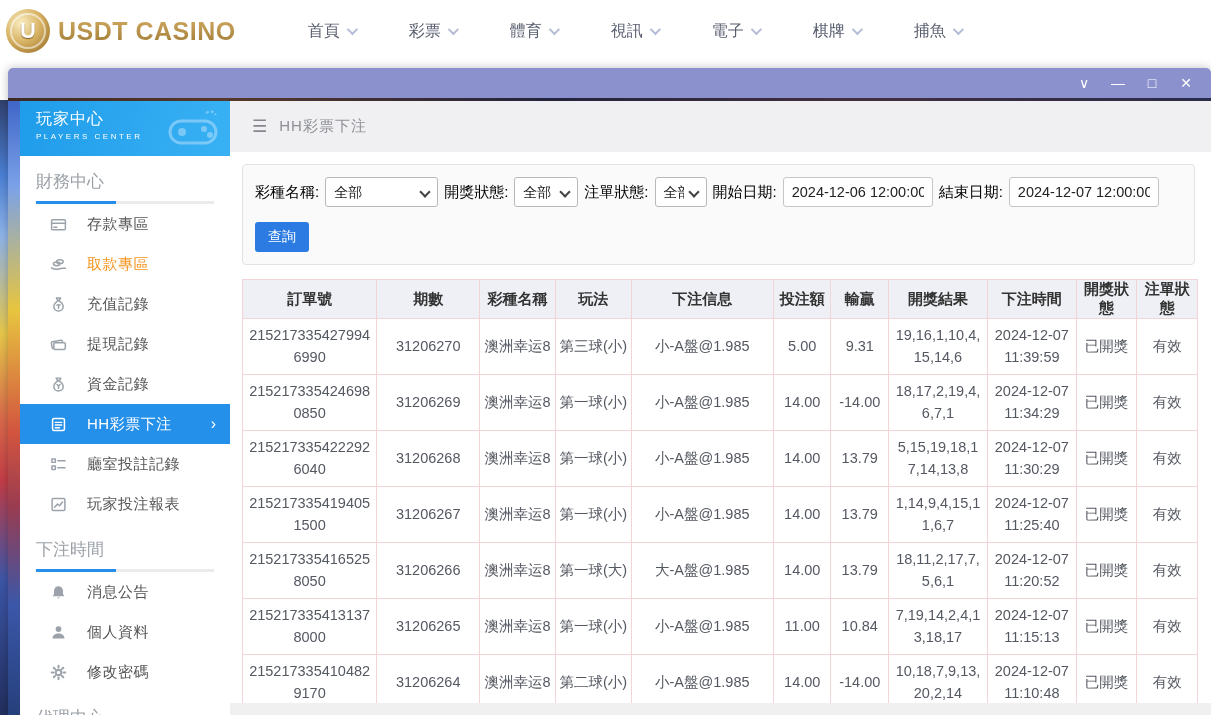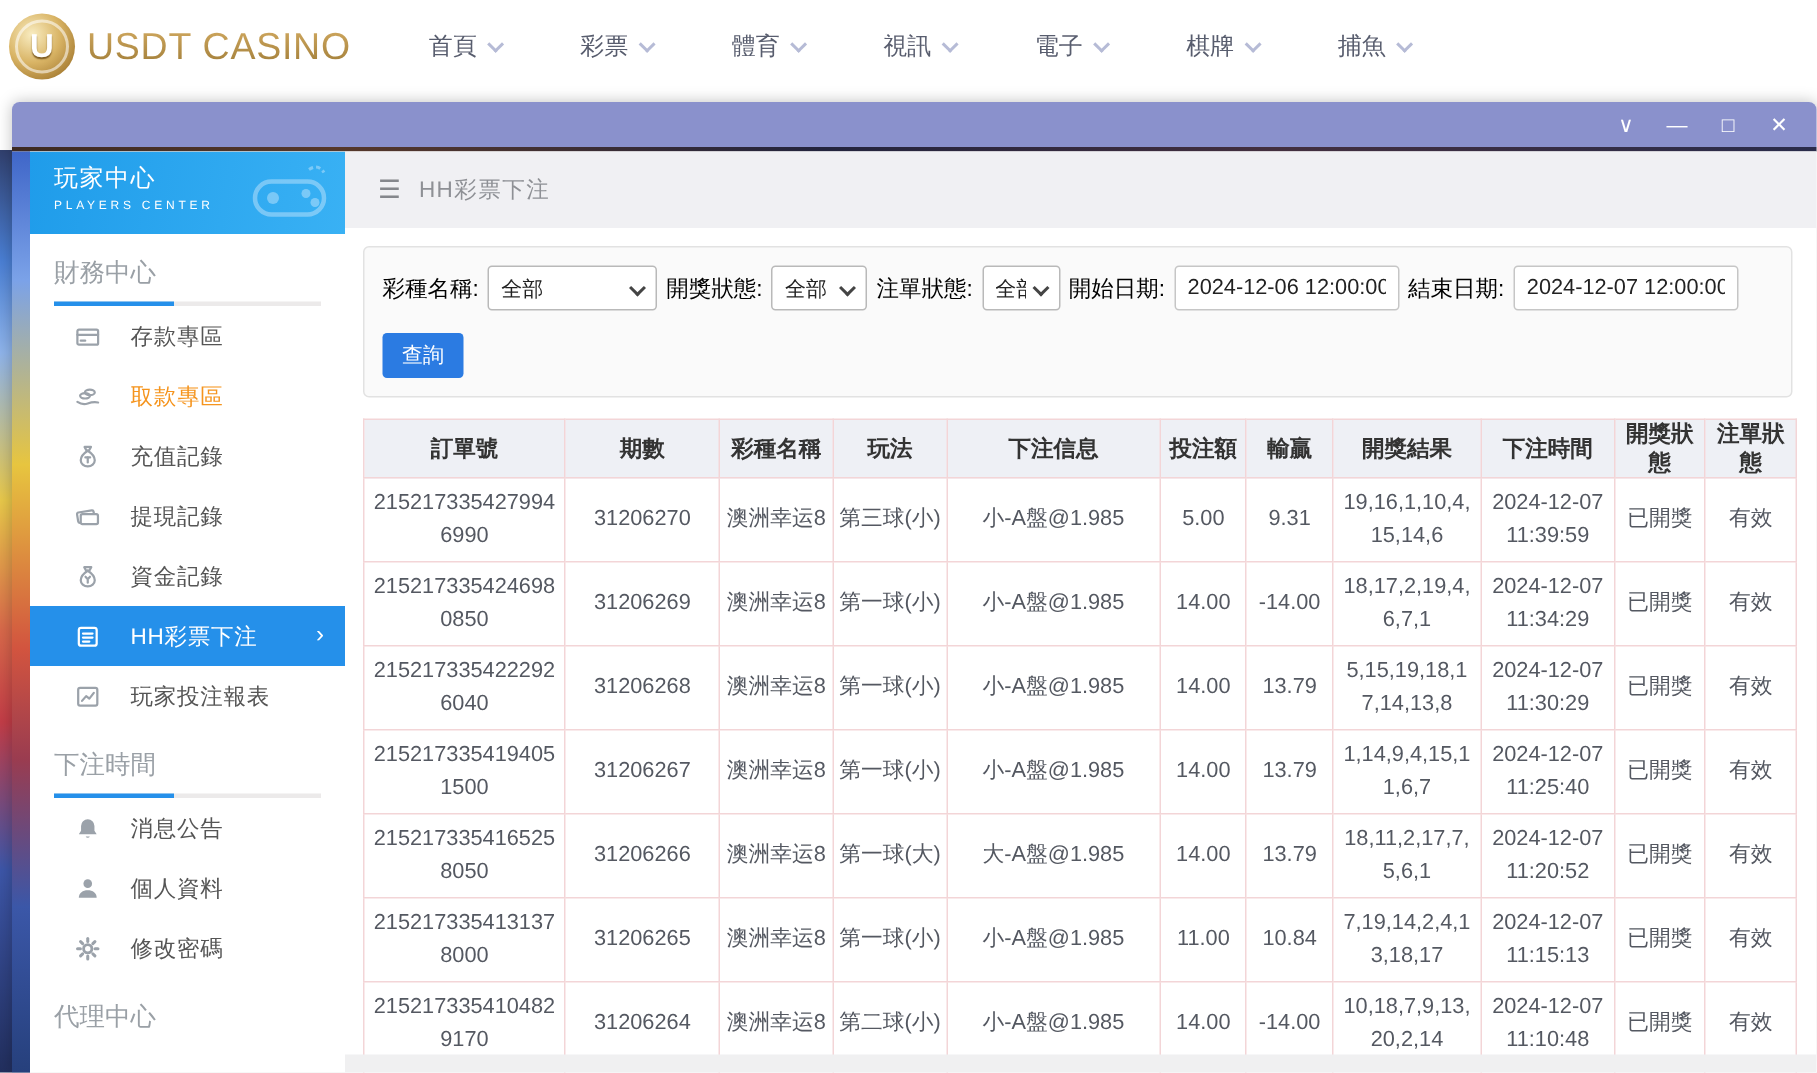--- a/index.html
+++ b/index.html
@@ -9,24 +9,24 @@
   
   .topbar { position:absolute; left:0; top:0; width:1211px; height:62px; background:#fff;
     display:flex; align-items:center; }
   .brand { display:flex; align-items:center; gap:8px; margin-left:6px; }
   .coin { width:44px; height:44px; border-radius:50%;
     background:radial-gradient(circle at 35% 32%, #f9edc2, #d9b465 45%, #a97f35 80%, #7c5a20);
     display:flex; align-items:center; justify-content:center; position:relative; }
   .coin::after { content:""; position:absolute; inset:4px; border:2px solid rgba(255,255,255,.55);
     border-radius:50%; }
   .coin-u { color:#fff; font-size:22px; font-weight:bold; text-shadow:0 1px 1px #7c5a20; }
-  .brand-name { font-size:25px; font-weight:normal; color:#b9924a; letter-spacing:.5px;
+  .brand-name { font-size:25px; font-weight:bold; color:#b9924a; letter-spacing:.5px;
     background:linear-gradient(180deg,#d3ab62,#9d7a35); -webkit-background-clip:text;
     background-clip:text; -webkit-text-fill-color:transparent; }
-  .top-nav { display:flex; gap:54px; margin-left:52px; }
+  .top-nav { display:flex; gap:54px; margin-left:72px; }
   .nav-item { display:flex; align-items:center; gap:7px; font-size:16px; color:#585d6e; cursor:pointer; }
   .chev { width:8px; height:8px; border-right:2px solid #b6bbd6; border-bottom:2px solid #b6bbd6;
     transform:rotate(45deg) translateY(-2px); }
 
   
   .bg-art { position:absolute; top:100px; height:615px; width:20px; left:0;
     background:linear-gradient(180deg,#31406e 0%,#4a7fd4 12%,#8fb4ea 22%,#e8c84a 38%,#d8694a 52%,#c23d47 62%,#3d56a8 78%,#222f5e 100%); }
 
   
   .window { position:absolute; left:8px; top:68px; width:1203px; height:647px;
@@ -245,20 +245,32 @@
                 <rect x="2.4" y="2.4" width="11.2" height="11.2" rx="1.4" fill="none" stroke="currentColor" stroke-width="1.4" stroke-linecap="round" stroke-linejoin="round"></rect>
                 <line x1="5" y1="6" x2="11" y2="6" fill="none" stroke="currentColor" stroke-width="1.4" stroke-linecap="round" stroke-linejoin="round"></line>
                 <line x1="5" y1="8.5" x2="11" y2="8.5" fill="none" stroke="currentColor" stroke-width="1.4" stroke-linecap="round" stroke-linejoin="round"></line>
                 <line x1="5" y1="11" x2="9" y2="11" fill="none" stroke="currentColor" stroke-width="1.4" stroke-linecap="round" stroke-linejoin="round"></line>
               </svg>
             </span>
         <span class="mi-label">HH彩票下注</span>
         <span class="mi-arrow">›</span>
       </div>
 
+      <div class="menu-item">
+        <span class="mi-icon">
+              <svg viewBox="0 0 16 16">
+                <rect x="1.8" y="2.8" width="3.2" height="3.2" fill="none" stroke="currentColor" stroke-width="1.4" stroke-linecap="round" stroke-linejoin="round"></rect>
+                <rect x="1.8" y="9.4" width="3.2" height="3.2" fill="none" stroke="currentColor" stroke-width="1.4" stroke-linecap="round" stroke-linejoin="round"></rect>
+                <line x1="7.4" y1="4.4" x2="14.2" y2="4.4" fill="none" stroke="currentColor" stroke-width="1.4" stroke-linecap="round" stroke-linejoin="round"></line>
+                <line x1="7.4" y1="11" x2="14.2" y2="11" fill="none" stroke="currentColor" stroke-width="1.4" stroke-linecap="round" stroke-linejoin="round"></line>
+              </svg>
+            </span>
+        <span class="mi-label">廳室投註記錄</span>
+
+      </div>
 
       <div class="menu-item">
         <span class="mi-icon">
               <svg viewBox="0 0 16 16">
                 <rect x="2" y="2.4" width="12" height="11.2" rx="1.2" fill="none" stroke="currentColor" stroke-width="1.4" stroke-linecap="round" stroke-linejoin="round"></rect>
                 <polyline points="4.4,10.6 7,7.6 9,9.2 11.8,5.6" fill="none" stroke="currentColor" stroke-width="1.4" stroke-linecap="round" stroke-linejoin="round"></polyline>
               </svg>
             </span>
         <span class="mi-label">玩家投注報表</span>
 

